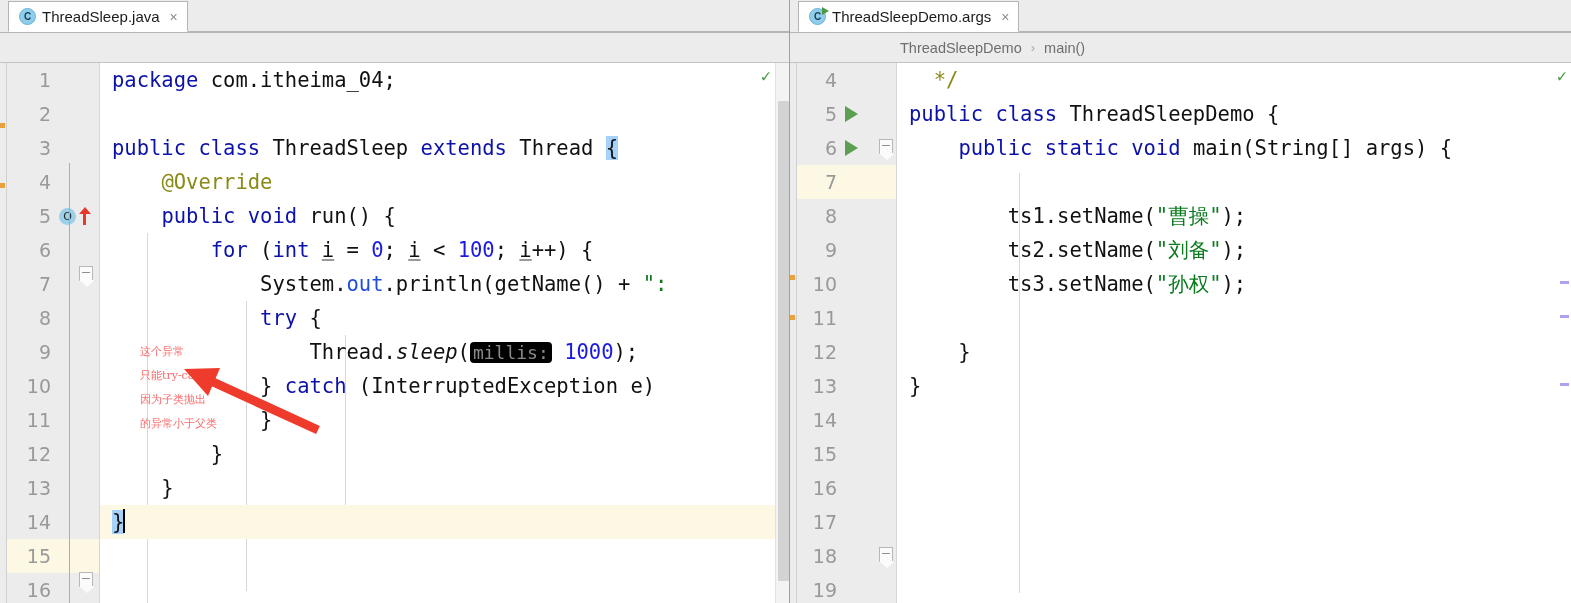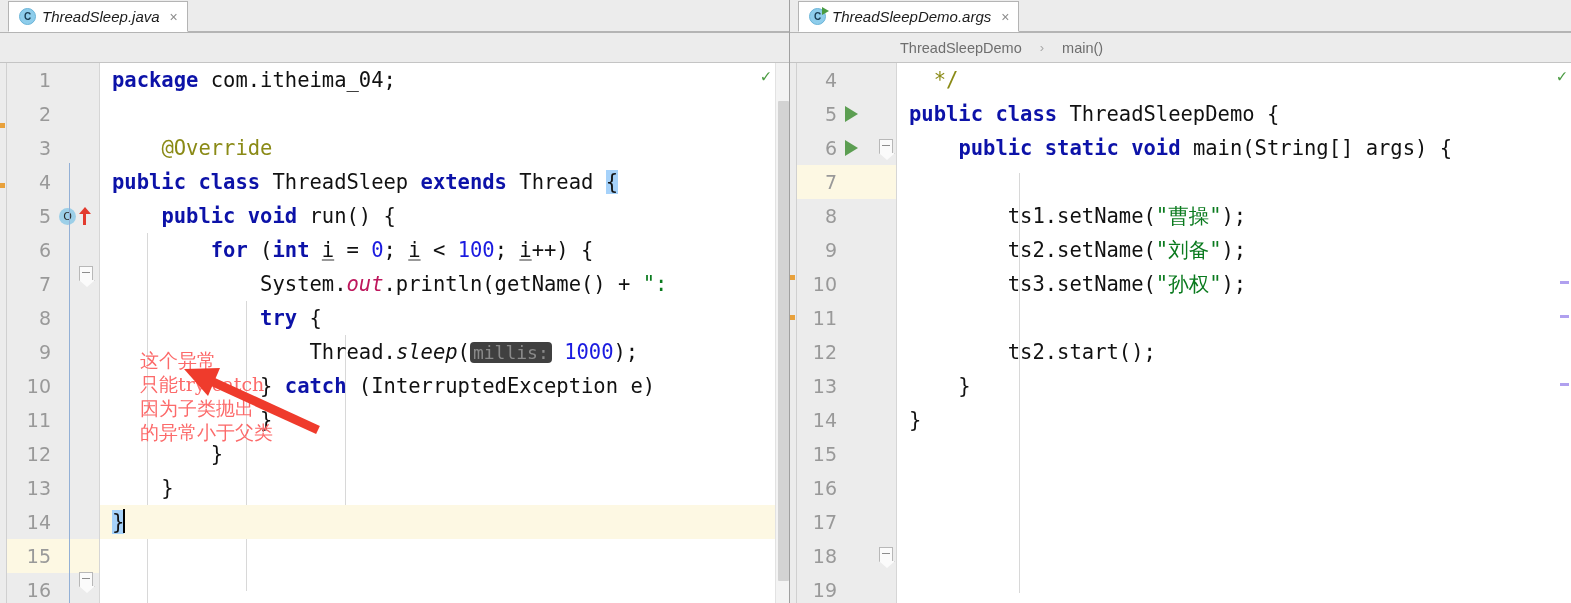--- a/index.html
+++ b/index.html
@@ -24,42 +24,42 @@
   }
   .tabbar::before{
     content:""; position:absolute; left:0; right:0; top:0; height:2px; background:#ececec;
   }
   .tab {
     height: 31px; display: flex; align-items: center; gap: 6px;
     padding: 0 9px 0 10px; background: #ffffff;
     border: 1px solid #b4b4b4; border-bottom: 1px solid #ffffff;
     position: relative; z-index: 2; margin-left: 8px;
   }
-  .tab-label { font-size: 15px; color: #1c1c1c; white-space: nowrap; font-style: italic; }
+  .tab-label { font-size: 15px; color: #1c1c1c; white-space: nowrap; }
   .tab-close { font-size: 14px; color: #8c8c8c; margin-left: 4px; line-height: 1; }
   .tab-filler { flex: 1; height: 29px; background: #ececec; border-bottom: 1px solid #b4b4b4; }
 
   
   .ic-class {
     width: 17px; height: 17px; border-radius: 50%;
     background: #8ecdeb; border: 1px solid #6bb4d8;
     display: inline-flex; align-items: center; justify-content: center;
     font-size: 10px; color: #1a3d52; font-weight: bold; position: relative;
     flex: 0 0 auto;
   }
   .ic-class.runnable::after{
     content:""; position:absolute; right:-4px; top:-2px;
     width:0; height:0; border-left:7px solid #4a9b42;
     border-top:4px solid transparent; border-bottom:4px solid transparent;
   }
 
   
   .breadcrumb {
     height: 30px; background: #ececec; border-bottom: 1px solid #c4c4c4;
-    display: flex; align-items: center; padding-left: 110px; gap: 18px;
+    display: flex; align-items: center; padding-left: 110px; gap: 9px;
     font-size: 14.5px; color: #6e6e6e;
   }
   .breadcrumb.blank { padding-left: 0; }
   .crumb-sep { color: #a8a8a8; font-size: 13px; }
 
   
   .editor-wrap { flex: 1; display: flex; position: relative; overflow: hidden; background:#ffffff; }
 
   .edge-strip { width: 7px; background: #ececec; border-right: 1px solid #d0d0d0; position: relative; }
   .edge-strip .mk { position: absolute; left: 0; width: 5px; height: 5px; }
@@ -120,31 +120,31 @@
     position: relative; flex: 1; overflow: hidden;
     font-family: "DejaVu Sans Mono", monospace; font-size: 20.5px;
     background: #ffffff;
   }
   .cline {
     height: 34px; line-height: 34px; white-space: pre; padding-left: 12px;
     position: relative; color: #111111;
   }
   .cline.cur { background: #fdf8e3; }
 
-  .k   { color: #0c12a8; font-weight: bold; }   
+  .k   { color: #0c12a8; font-weight: normal; }   
   .num { color: #1a1ae0; }                       
   .str { color: #0a7a1e; }                       
   .ann { color: #8a8a16; }                       
-  .fld { color: #be185d; font-style: italic; }   
+  .fld { color: #1d4ed8; }   
   .mtd { color: #111111; font-style: italic; }   
   .sel { background: #a6d2fa; }                  
   .idu { background: #dcdcf8; }                  
   .undl{ text-decoration: underline; text-decoration-color:#999; }
   .hint{
-    background: #404040; border-radius: 4px; color: #8a8a8a;
+    background: #000000; border-radius: 4px; color: #8a8a8a;
     padding: 0 3px; font-size: 18px;
   }
   .caret {
     display:inline-block; width:0; border-left:2px solid #000; height:24px;
     vertical-align:-4px; margin:0 -1px;
   }
 
   
   .iguide { position: absolute; width: 1px; background: #d8d8d8; }
 
@@ -157,21 +157,21 @@
   .inspect-ok {
     position: absolute; right: 18px; top: 3px; font-size: 17px; color: #4a9b42; font-weight: bold;
   }
   .err-mark { position:absolute; right:2px; width:9px; height:3px; background:#b0a0ef; }
 
   
   .anno {
     position: absolute; color: #fc6a6a; white-space: pre;
     font-family: "DejaVu Serif", serif; z-index: 40; pointer-events: none;
   }
-  .anno-left { left: 140px; top: 285px; font-size: 19px; line-height: 24px; }
+  .anno-left { left: 140px; top: 277px; font-size: 11px; line-height: 24px; }
 
   .arrow-svg { position: absolute; z-index: 45; pointer-events: none; }
 </style>
 </head>
 <body>
 
 <div id="app">
 
   <div class="pane pane-left">
 
@@ -268,22 +268,22 @@
       </div>
 
       <div class="code">
 
         <div class="iguide" style="left:47px;  top:170px; height:400px;"></div>
         <div class="iguide" style="left:146px; top:238px; height:290px;"></div>
         <div class="iguide" style="left:245px; top:272px; height:190px;"></div>
 
         <div class="cline"><span class="k">package</span> com.itheima_04;</div>
         <div class="cline"> </div>
+        <div class="cline"><span class="k">public class</span> ThreadSleep <span class="k">extends</span> Thread <span class="sel">{</span></div>
         <div class="cline">    <span class="ann">@Override</span></div>
-        <div class="cline"><span class="k">public class</span> ThreadSleep <span class="k">extends</span> Thread <span class="sel">{</span></div>
         <div class="cline">    <span class="k">public void</span> run() {</div>
         <div class="cline">        <span class="k">for</span> (<span class="k">int</span> <span class="undl">i</span> = <span class="num">0</span>; <span class="undl">i</span> &lt; <span class="num">100</span>; <span class="undl">i</span>++) {</div>
         <div class="cline">            System.<span class="fld">out</span>.println(getName() + <span class="str">":</span></div>
         <div class="cline">            <span class="k">try</span> {</div>
         <div class="cline">                Thread.<span class="mtd">sleep</span>(<span class="hint">millis:</span> <span class="num">1000</span>);</div>
         <div class="cline">            } <span class="k">catch</span> (InterruptedException e)</div>
         <div class="cline">            }</div>
         <div class="cline">        }</div>
         <div class="cline">    }</div>
         <div class="cline cur"><span class="sel">}</span><span class="caret"></span></div>
@@ -407,21 +407,20 @@
         <div class="iguide" style="left:122px; top:110px; height:420px;"></div>
 
         <div class="cline">  <span class="ann">*/</span></div>
         <div class="cline"><span class="k">public class</span> ThreadSleepDemo {</div>
         <div class="cline">    <span class="k">public static void</span> main(String[] args) {</div>
         <div class="cline"> </div>
         <div class="cline">        ts1.setName(<span class="str">"曹操"</span>);</div>
         <div class="cline">        ts2.setName(<span class="str">"刘备"</span>);</div>
         <div class="cline">        ts3.setName(<span class="str">"孙权"</span>);</div>
         <div class="cline"> </div>
-        <div class="cline">        ts2.start();</div>
         <div class="cline">    }</div>
         <div class="cline">}</div>
 
         <div class="inspect-ok" style="right:4px;">✓</div>
         <div class="err-mark" style="top:218px;"></div>
         <div class="err-mark" style="top:252px;"></div>
         <div class="err-mark" style="top:320px;"></div>
       </div>
 
     </div>

